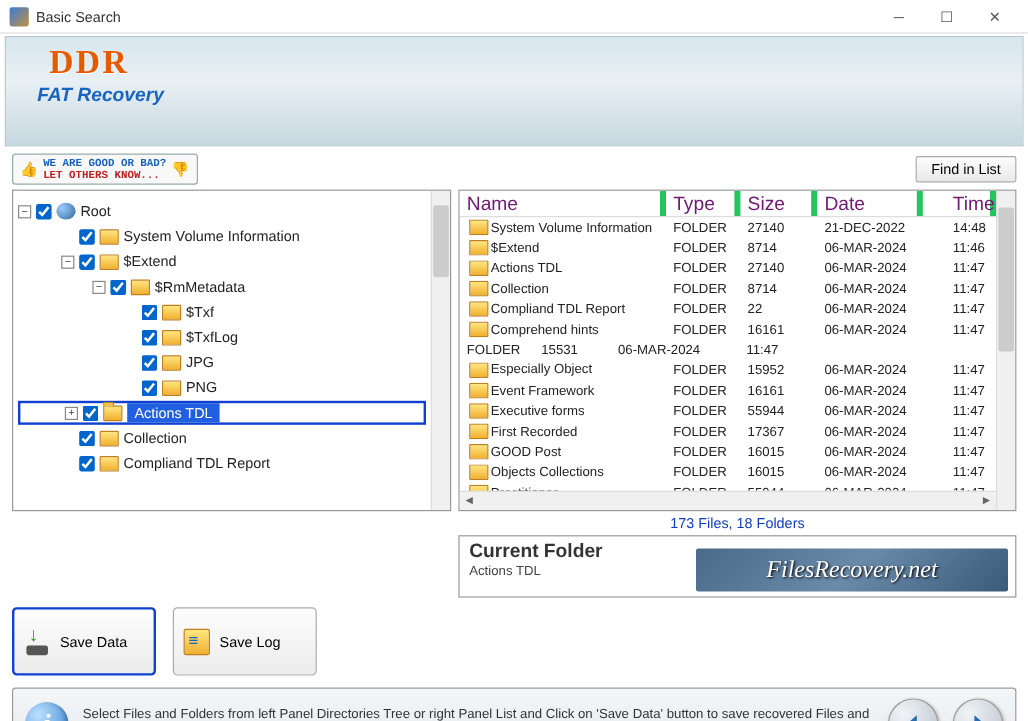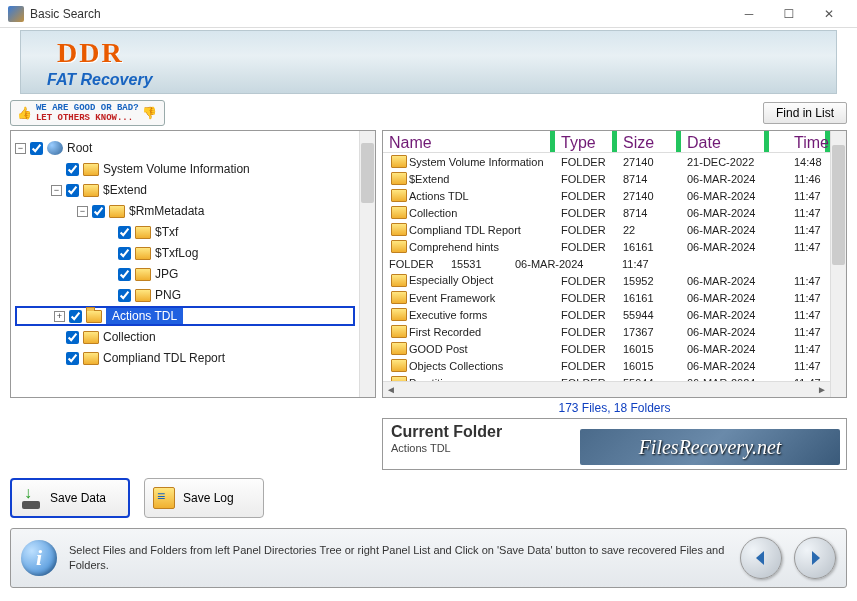--- a/index.html
+++ b/index.html
@@ -1,21 +1,21 @@
 <!DOCTYPE html>
 <html><head>
 <meta charset="utf-8">
 <style>
 * { box-sizing: border-box; margin: 0; padding: 0; }
 body { font-family: "Segoe UI", Tahoma, sans-serif; font-size: 12px; background: #fff; width: 857px; height: 601px; overflow: hidden; }
 .titlebar { height: 28px; background: #fff; border-bottom: 1px solid #ddd; display: flex; align-items: center; padding: 0 8px; }
 .titlebar-icon { width: 16px; height: 16px; background: linear-gradient(135deg,#3a7bd5,#c09040); border-radius: 2px; margin-right: 6px; }
 .titlebar-title { flex: 1; font-size: 12px; color: #333; }
 .winbtn { width: 40px; height: 28px; display: flex; align-items: center; justify-content: center; color: #555; }
-.banner { height: 64px; background: linear-gradient(180deg,#d8e6ee 0%,#e8f0f4 40%,#c8d8e0 100%); border: 1px solid #b8c8d0; margin: 2px 20px; position: relative; overflow: hidden; }
+.banner { height: 92px; background: linear-gradient(180deg,#d8e6ee 0%,#e8f0f4 40%,#c8d8e0 100%); border: 1px solid #b8c8d0; margin: 2px 4px; position: relative; overflow: hidden; }
 .banner-ddr { font-family: Georgia, serif; font-size: 28px; font-weight: bold; color: #e85a00; text-shadow: 1px 1px 0 #fff; position: absolute; top: 6px; left: 36px; letter-spacing: 2px; }
 .banner-sub { position: absolute; top: 40px; left: 26px; font-size: 16px; font-weight: bold; color: #1864c0; font-style: italic; }
 .toolbar-row { display: flex; align-items: center; padding: 4px 10px 4px 10px; }
 .feedback-badge { border: 1px solid #9aa; border-radius: 3px; padding: 2px 6px; font-size: 9px; font-family: "Courier New", monospace; font-weight: bold; display: flex; align-items: center; gap: 4px; background: #f8f8f8; }
 .feedback-badge .line1 { color: #1864c0; }
 .feedback-badge .line2 { color: #c02020; }
 .thumb-icon { color: #1864c0; font-size: 12px; }
 .spacer { flex: 1; }
 .find-btn { border: 1px solid #aaa; background: linear-gradient(#fdfdfd,#e8e8e8); padding: 3px 12px; border-radius: 2px; font-size: 12px; }
 .main-row { display: flex; padding: 0 10px; gap: 6px; }
@@ -51,21 +51,21 @@
 .hscroll-btn { width: 16px; height: 14px; display: flex; align-items: center; justify-content: center; color: #666; font-size: 10px; }
 .hscroll-track { flex: 1; }
 .list-vscroll { width: 16px; background: #f0f0f0; border-left: 1px solid #ddd; position: relative; }
 .list-wrap { display: flex; flex: 1; overflow: hidden; }
 .status-line { text-align: center; font-size: 12px; color: #1040c0; padding: 3px 0; }
 .current-folder-box { border: 1px solid #999; padding: 4px 8px 8px 8px; position: relative; height: 52px; }
 .cf-title { font-weight: bold; font-size: 16px; color: #333; }
 .cf-value { font-size: 11px; color: #444; margin-top: 1px; }
 .watermark { position: absolute; right: 6px; bottom: 4px; width: 260px; height: 36px; background: linear-gradient(135deg,#4a6a8a 0%,#6a8aaa 50%,#3a5a7a 100%); color: #fff; font-family: Georgia, serif; font-size: 20px; font-style: italic; display: flex; align-items: center; justify-content: center; border-radius: 2px; text-shadow: 1px 1px 2px #000; }
 .action-row { display: flex; gap: 14px; padding: 8px 10px 0 10px; }
-.action-btn { width: 120px; height: 40px; border: 2px solid #1040d0; border-radius: 4px; background: linear-gradient(#fdfdfd,#ececec); display: flex; align-items: center; gap: 8px; padding: 0 8px; font-size: 12px; }
+.action-btn { width: 120px; height: 57px; border: 2px solid #1040d0; border-radius: 4px; background: linear-gradient(#fdfdfd,#ececec); display: flex; align-items: center; gap: 8px; padding: 0 8px; font-size: 12px; }
 .action-btn.secondary { border: 1px solid #aaa; }
 .save-icon { width: 22px; height: 22px; position: relative; }
 .save-icon::before { content:""; position:absolute; left:2px; bottom:0; width:18px; height:8px; background:#555; border-radius:2px; }
 .save-icon::after { content:"↓"; position:absolute; left:4px; top:-3px; color:#2a9d2a; font-size:16px; font-weight:bold; }
 .log-icon { width: 22px; height: 22px; background: linear-gradient(#ffe680,#f0b030); border:1px solid #c08020; border-radius:2px; position:relative; }
 .log-icon::after { content:"≡"; position:absolute; left:3px; top:0; color:#1864c0; font-size:14px; }
 .bottom-bar { margin: 10px 10px 6px 10px; border: 1px solid #999; border-radius: 3px; height: 60px; background: linear-gradient(#f4f6f8,#e4e8ec); display: flex; align-items: center; padding: 0 10px; gap: 12px; }
 .info-icon { width: 36px; height: 36px; border-radius: 50%; background: radial-gradient(circle at 30% 30%, #bde0ff, #3080d0); display: flex; align-items: center; justify-content: center; color: #fff; font-size: 22px; font-family: Georgia, serif; font-weight: bold; font-style: italic; box-shadow: inset -2px -2px 4px rgba(0,0,0,.3); }
 .info-text { flex: 1; font-size: 11px; color: #333; line-height: 1.35; }
 .nav-btn { width: 42px; height: 42px; border-radius: 50%; background: radial-gradient(circle at 30% 30%, #f0f4f8, #b8c0c8); border: 1px solid #999; display: flex; align-items: center; justify-content: center; box-shadow: 1px 1px 3px rgba(0,0,0,.3); }

